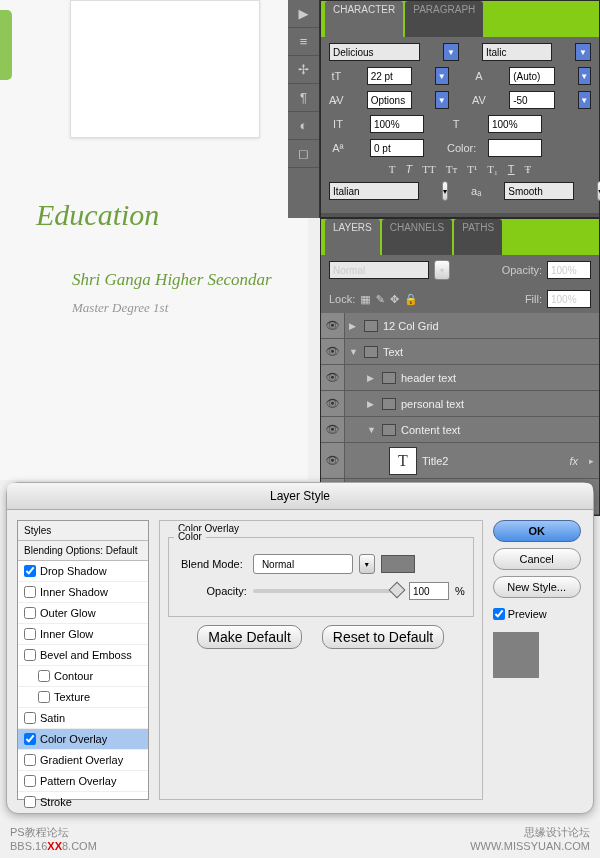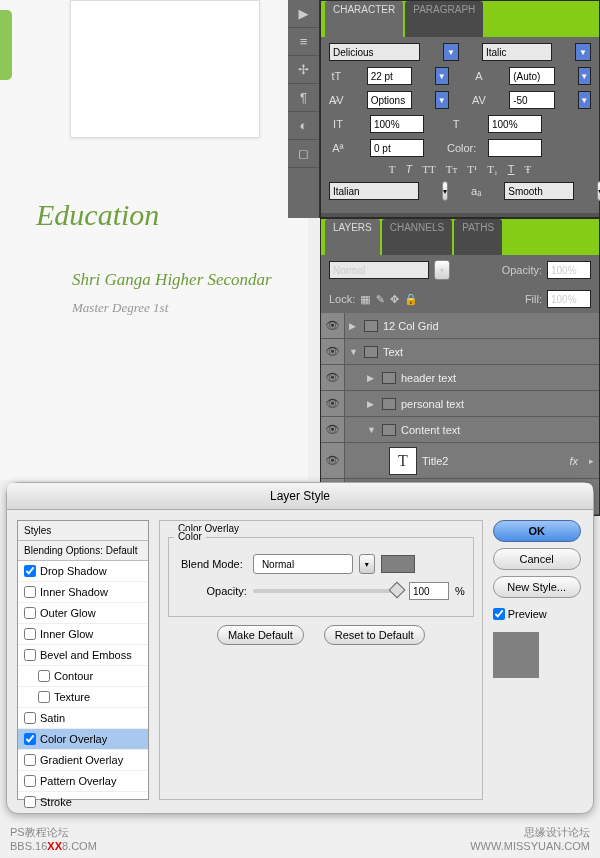--- a/index.html
+++ b/index.html
@@ -47,21 +47,21 @@
 .ls-mid{flex:1;border:1px solid #bbb;background:#ececec;padding:8px;position:relative}
 .fset{border:1px solid #bbb;padding:8px;margin-bottom:8px}
 .fset-l{position:absolute;top:2px;left:14px;background:#ececec;padding:0 4px;font-size:10px}
 .frow{display:flex;align-items:center;gap:6px;margin-bottom:8px;font-size:10px}
 .pd{background:#fff;border:1px solid #888;border-radius:3px;padding:2px 8px;height:20px;display:flex;align-items:center;min-width:100px;font-size:10px}
 .pd-btn{width:16px;height:20px;background:linear-gradient(#fdfdfd,#d0d0d0);border:1px solid #888;border-radius:3px;display:flex;align-items:center;justify-content:center;font-size:8px}
 .sw{width:34px;height:18px;background:#808080;border:1px solid #555}
 .slider{width:150px;height:4px;background:#ccc;position:relative;border-radius:2px}
 .slider-h{width:12px;height:12px;background:#ddd;border:1px solid #666;position:absolute;right:0;top:-5px;transform:rotate(45deg)}
 .nf{width:40px;height:18px;background:#fff;border:1px solid #888;padding:0 3px;font-size:10px;display:flex;align-items:center}
-.btn-o{padding:3px 10px;background:linear-gradient(#fdfdfd,#dcdcdc);border:1px solid #888;border-radius:10px;font-size:11px}
+.btn-o{padding:3px 10px;background:linear-gradient(#fdfdfd,#dcdcdc);border:1px solid #888;border-radius:10px;font-size:14px}
 .ls-right{width:96px;display:flex;flex-direction:column;gap:6px;align-items:flex-start}
 .aqua{width:88px;height:22px;border-radius:11px;border:1px solid #4a6a9f;font-size:11px;display:flex;align-items:center;justify-content:center}
 .aqua.ok{background:linear-gradient(#9fc5f8,#4a8fe6);color:#000;font-weight:bold}
 .aqua.n{background:linear-gradient(#fdfdfd,#dcdcdc);border-color:#999}
 .prev-chk{font-size:11px;display:flex;align-items:center;gap:3px;margin-top:4px}
 .prev-sw{width:46px;height:46px;background:#808080;margin-top:6px}
 .wm{position:absolute;bottom:6px;width:100%;display:flex;justify-content:space-between;padding:0 10px;font-size:11px;color:#888}
 .wm .xx{color:#d00;font-weight:bold}
 input[type=checkbox]{width:12px;height:12px}
 </style>

